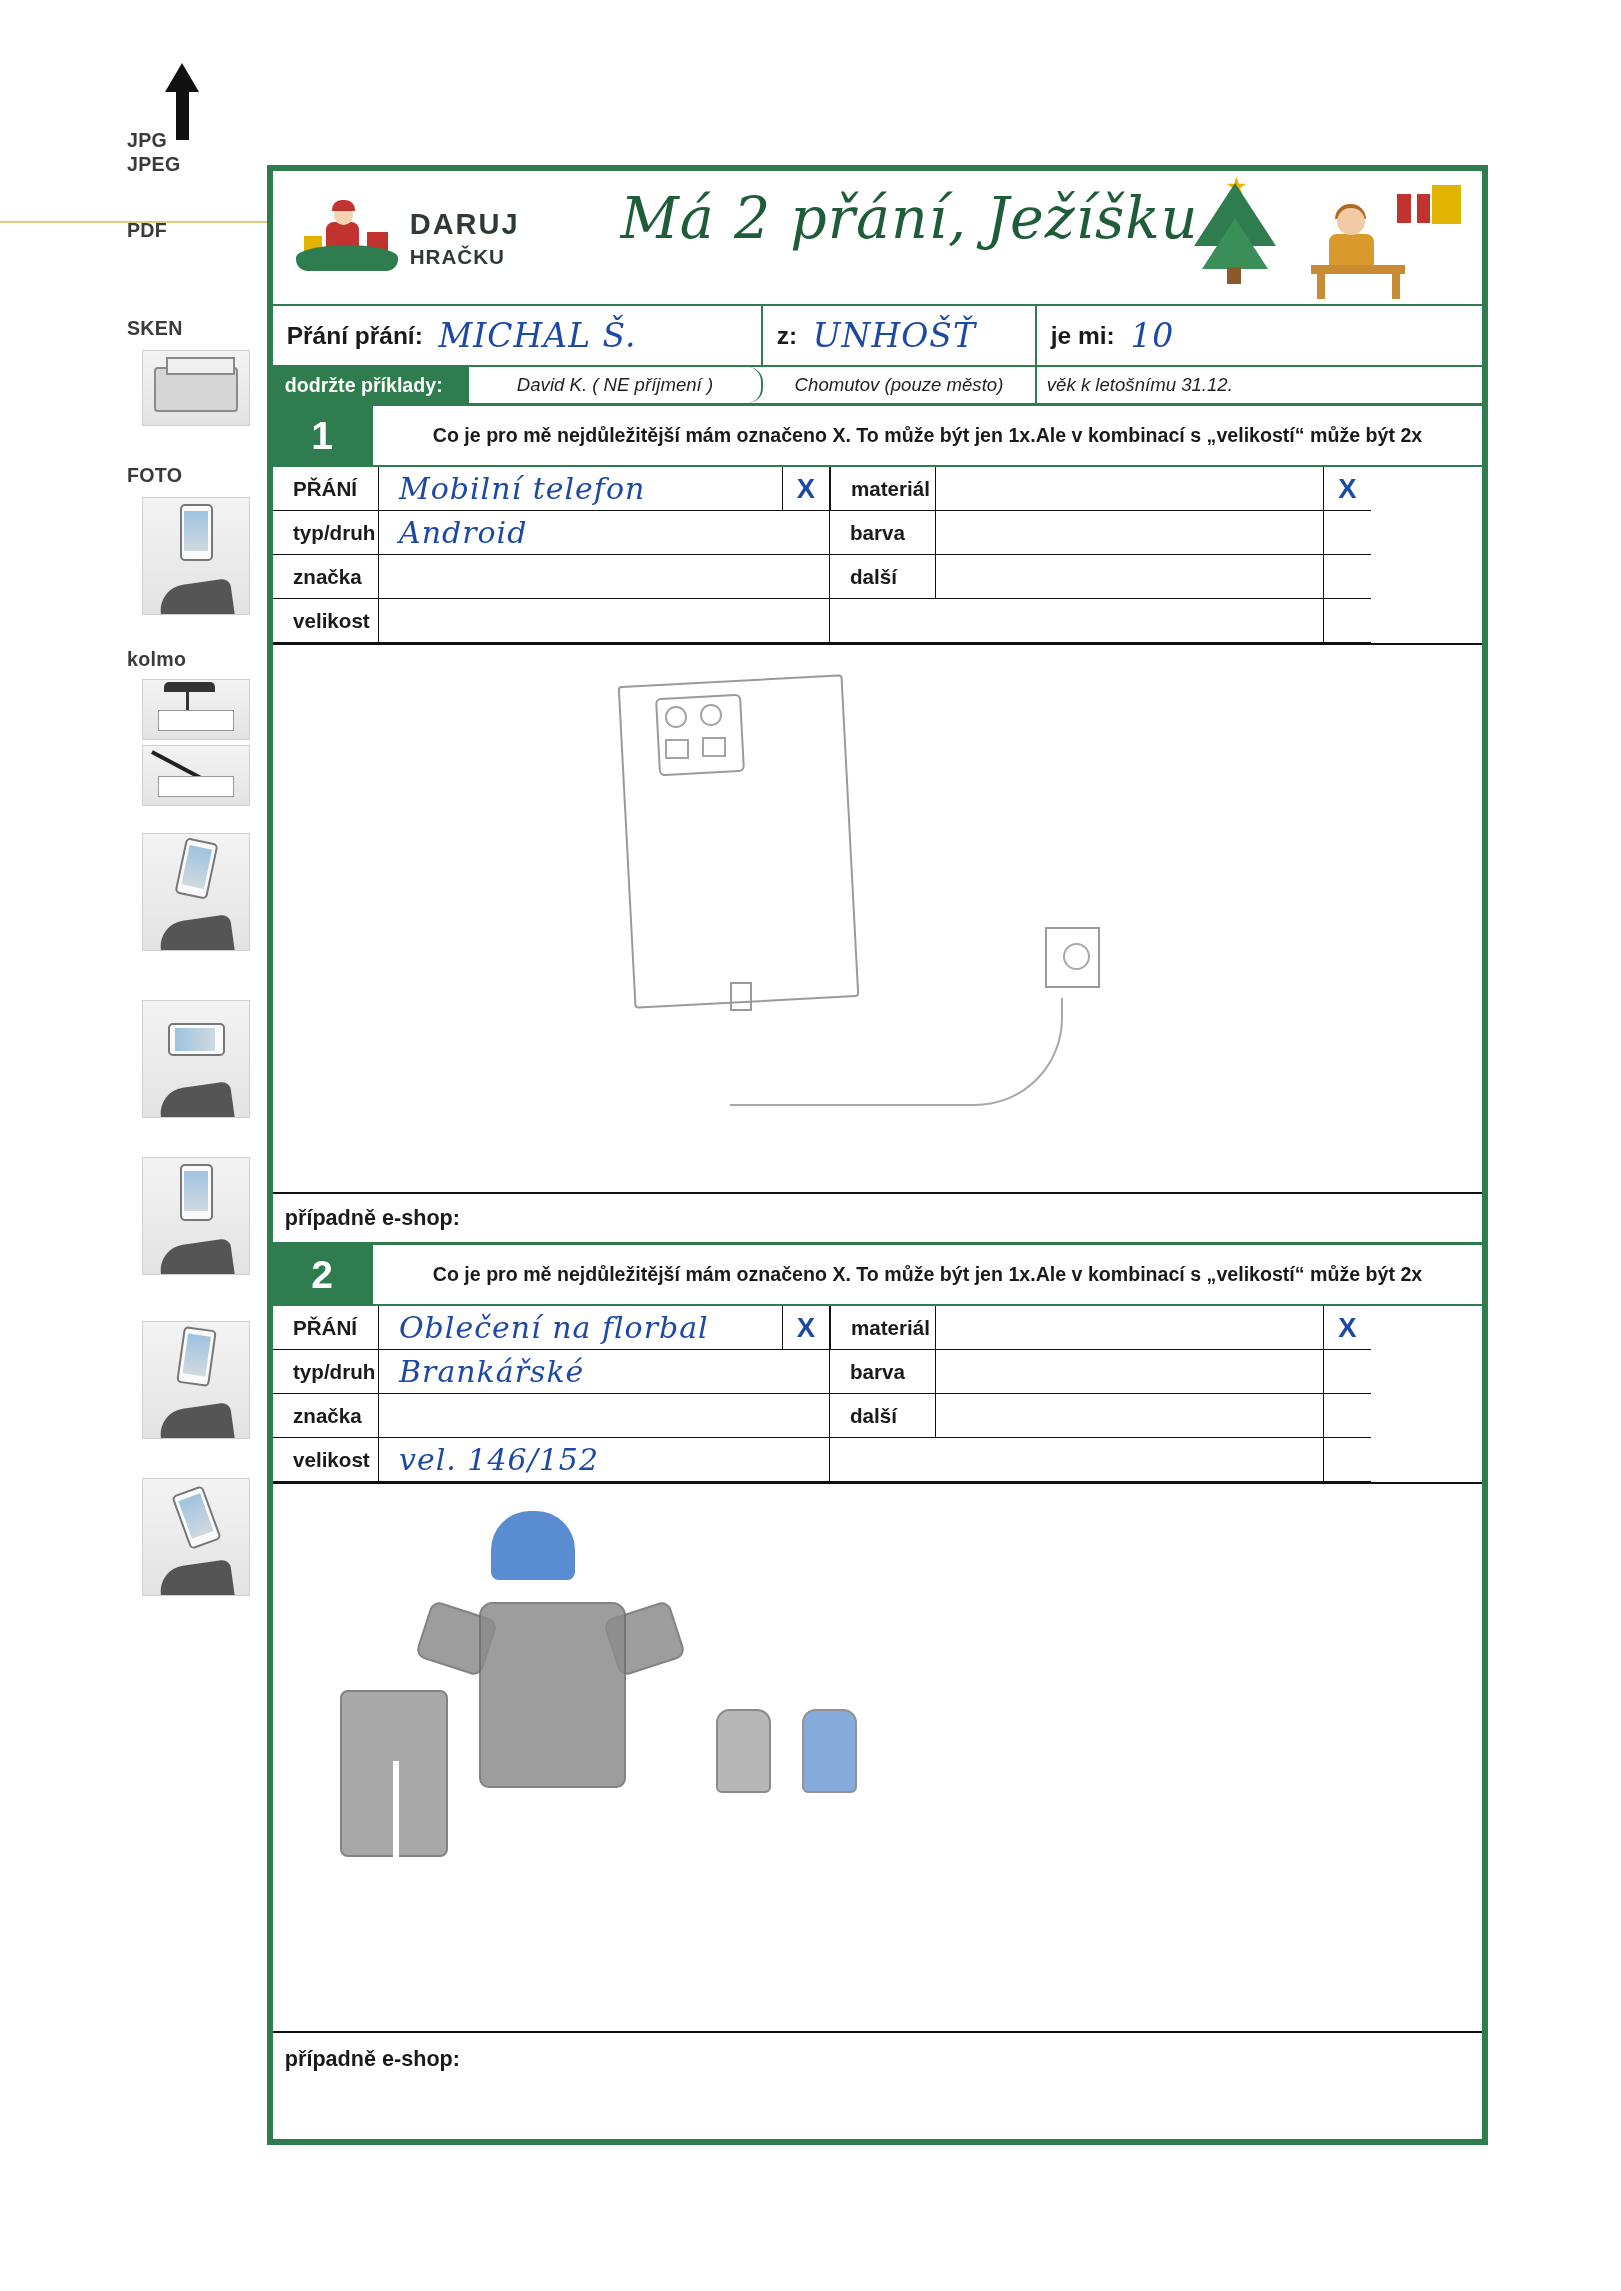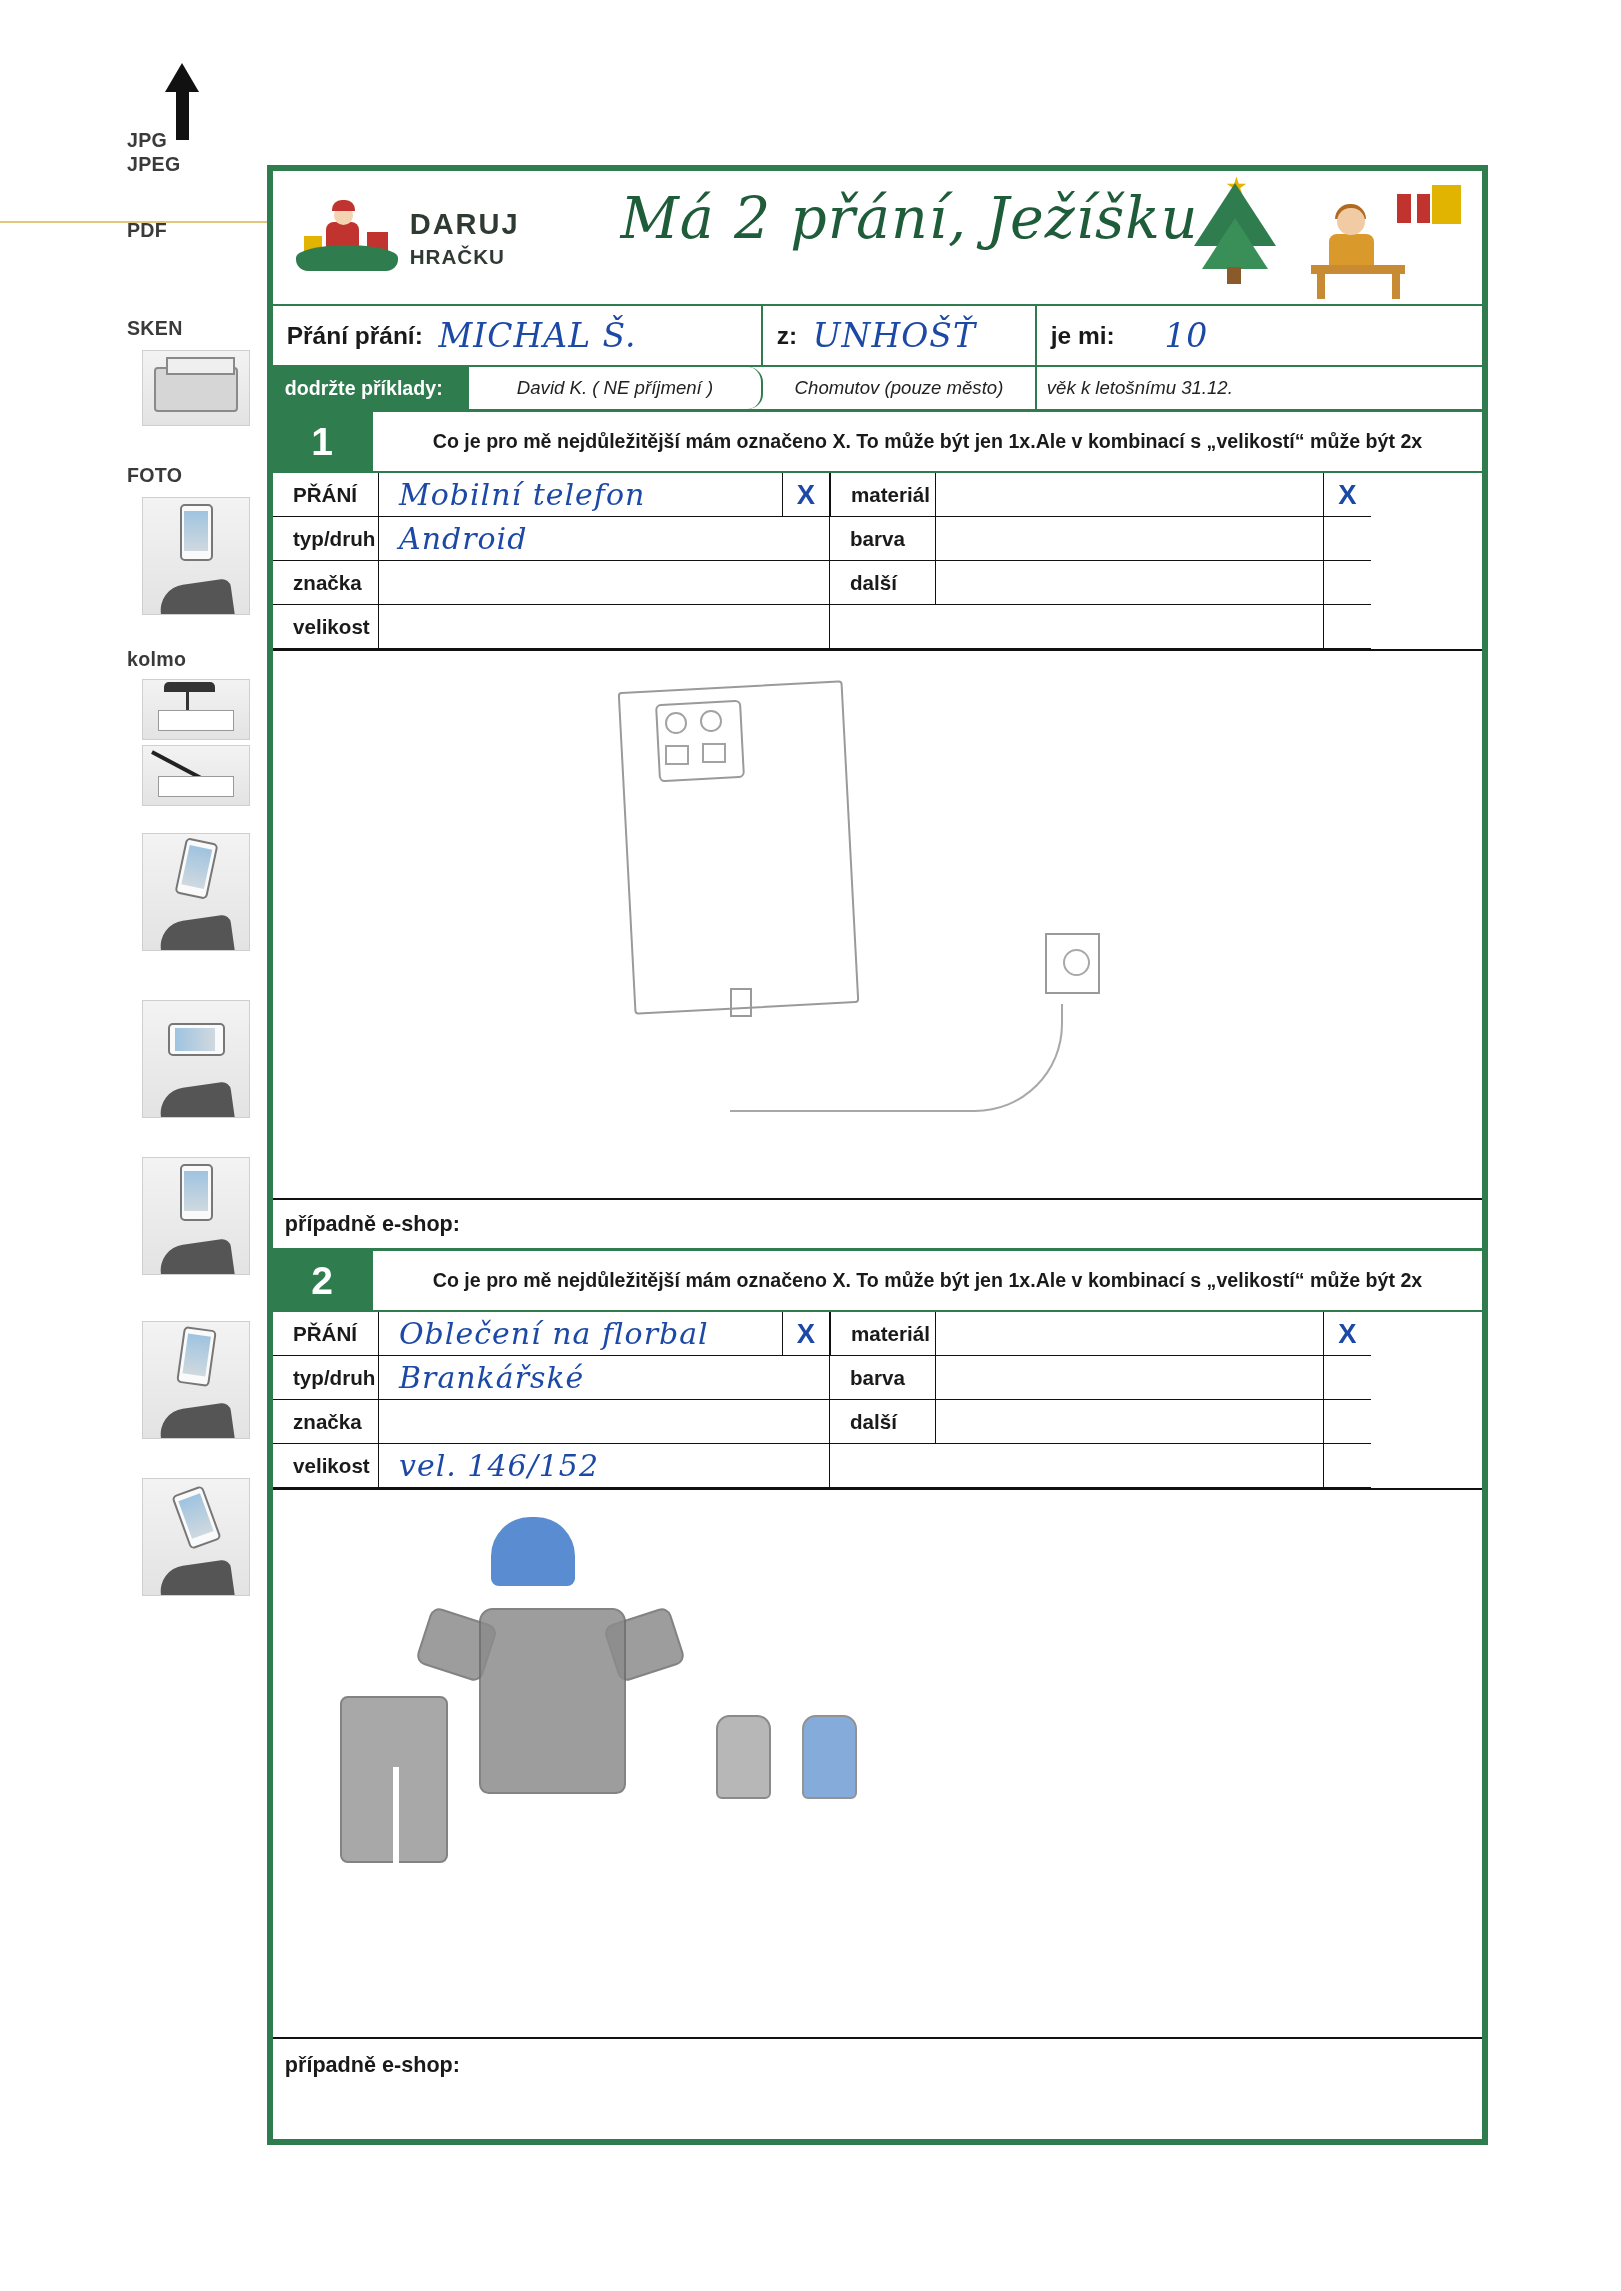--- a/index.html
+++ b/index.html
@@ -350,34 +350,34 @@
     display: flex;
     align-items: center;
     padding: 0 13.7px;
     font-size: 24.5px;
     font-weight: bold;
     border-right: 2px solid #2f7d4f;
   }
   .sender-cell:last-child { border-right: none; }
   .c-posila { width: 490px; }
   .c-z { width: 274px; }
-  .c-vek { flex: 1; gap: 34px; }
+  .c-vek { flex: 1; }
   .hand-ink {
     font-family: "DejaVu Serif", serif;
     color: #1d49a6;
     font-weight: normal;
     font-style: italic;
     font-size: 33px;
     margin-left: 15.7px;
     letter-spacing: 1px;
   }
 
   .examples-row {
     display: flex;
-    height: 45px;
+    height: 39px;
     border-bottom: 3.9px solid #2f7d4f;
     font-size: 18.6px;
   }
   .ex-label {
     width: 196px;
     background: #2f7d4f;
     color: #fff;
     font-weight: bold;
     display: flex; align-items: center;
     padding-left: 11.8px;

